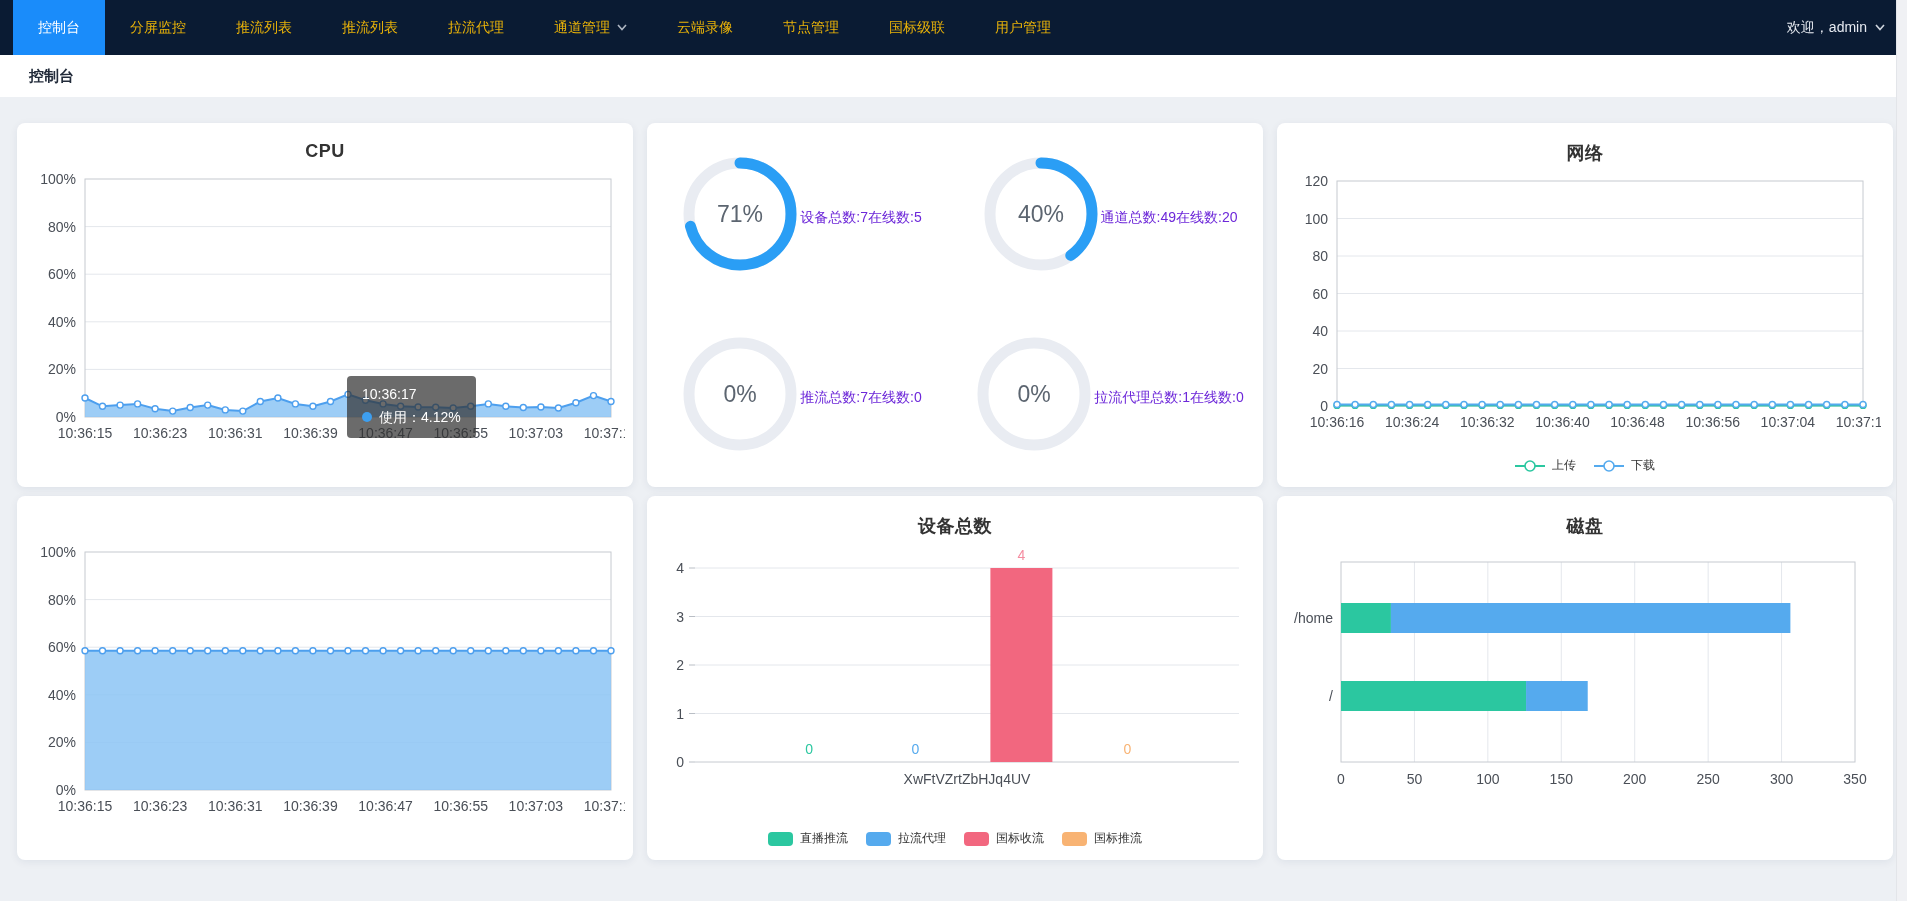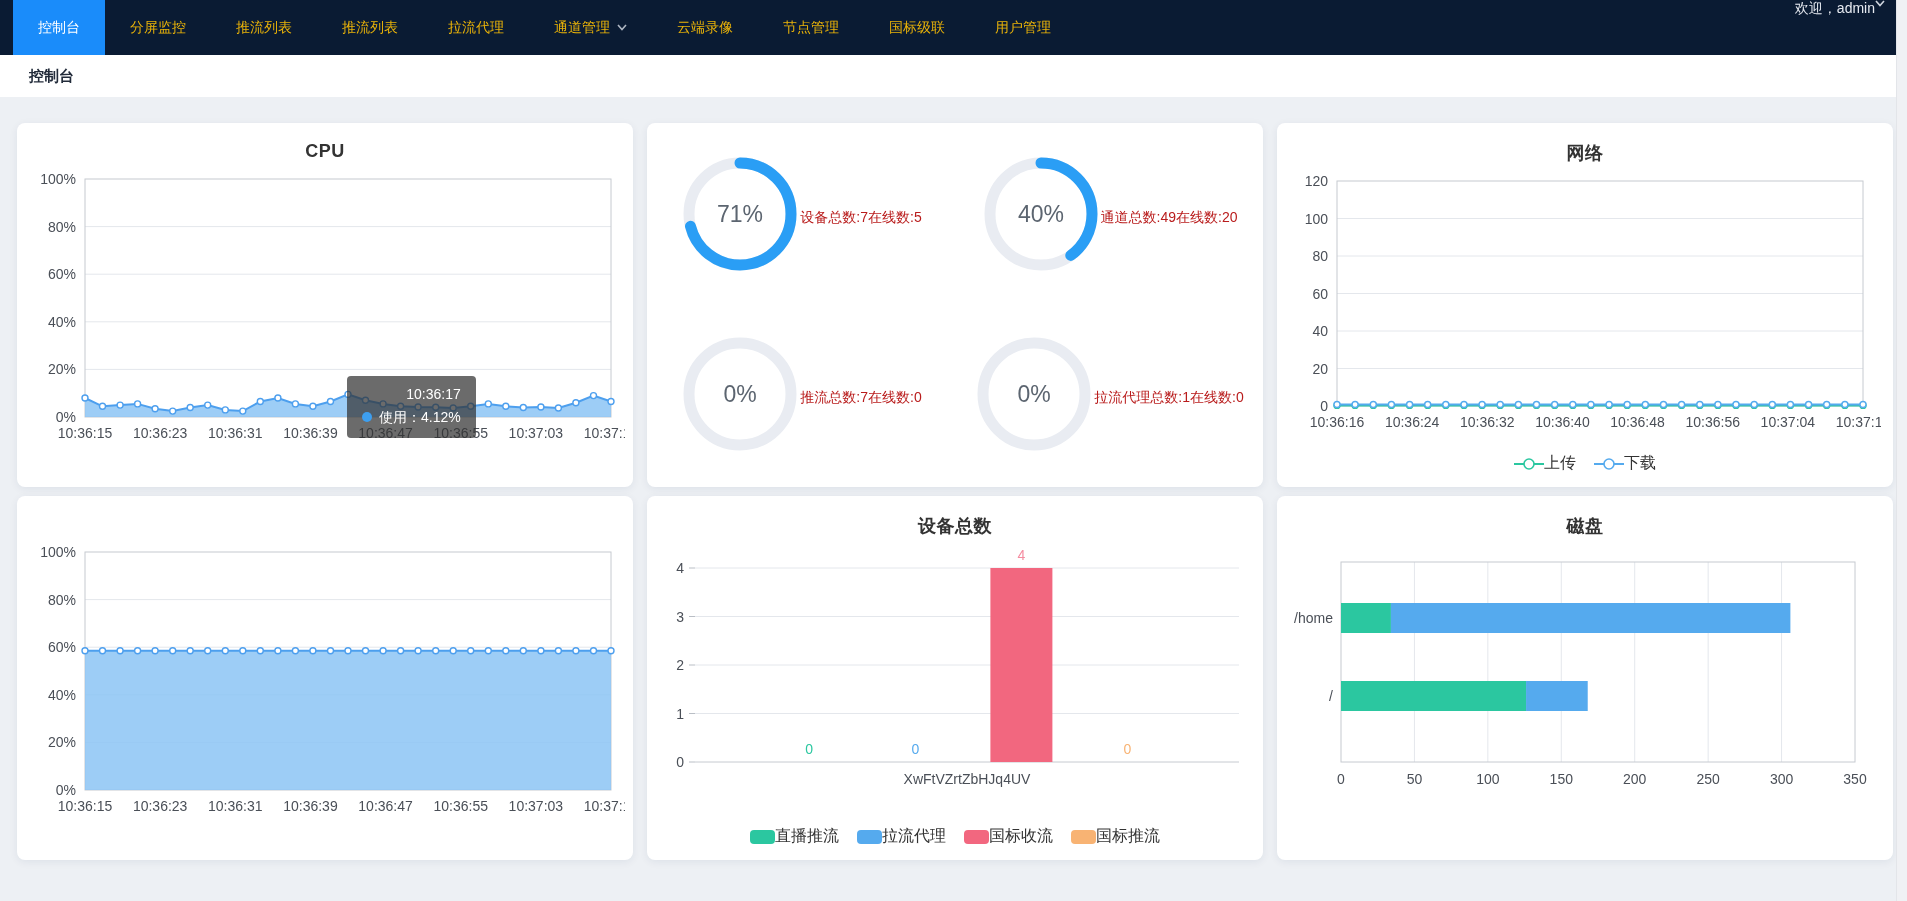--- a/index.html
+++ b/index.html
@@ -15,21 +15,21 @@
     padding-right:22px; position:relative; z-index:2;
   }
   .nav-items { display:flex; list-style:none; margin:0; padding:0 0 0 13px; }
   .nav-item {
     color:#eab308; font-size:14px; display:flex; align-items:center;
     padding:0 25px; cursor:pointer; gap:7px; white-space:nowrap;
   }
   .nav-item.active { background:#1a8cfa; color:#fff; }
   .nav-right {
     margin-left:auto; color:#e6eaf1; font-size:14px; display:flex;
-    gap:0; cursor:pointer; white-space:nowrap;
+    align-items:center; gap:8px; cursor:pointer; white-space:nowrap;
   }
   .chev { width:10px; height:7px; display:inline-block; }
   
   .breadcrumb-bar {
     height:42px; background:#fff; display:flex; align-items:center;
     padding-left:29px; font-size:15px; font-weight:bold; color:#222b3a;
     margin-right:11px;
   }
   
   .dashboard {
@@ -44,36 +44,36 @@
     margin:18px 0 0; text-align:center; font-size:18px; font-weight:bold;
     color:#333; letter-spacing:0.5px;
   }
   .chart-mount { position:absolute; left:12px; top:46px; }
   
   .gauge-grid {
     position:absolute; left:0; right:0; top:4px; bottom:0;
     display:grid; grid-template-columns:1fr 1fr; grid-template-rows:1fr 1fr;
   }
   .gauge-cell { display:flex; align-items:center; justify-content:center; }
-  .gauge-line { font-size:14px; color:#b91c1c; line-height:21px; text-align:center; }
+  .gauge-line { font-size:14px; color:#6d28d9; line-height:21px; text-align:center; }
   .gauge-svg { margin-bottom:6px; }
   
   .legend-row {
     position:absolute; left:0; right:0; bottom:13px; display:flex;
     justify-content:center; align-items:center; gap:18px;
   }
-  .legend-item { display:flex; align-items:center; font-size:16px; color:#333; cursor:pointer; }
+  .legend-item { display:flex; align-items:center; gap:7px; font-size:12px; color:#333; cursor:pointer; }
   .legend-swatch { width:25px; height:14px; border-radius:4px; display:inline-block; }
   
   .cpu-tooltip {
     position:absolute; left:330px; top:253px; z-index:5; pointer-events:none;
     background:rgba(50,50,50,0.72); color:#fff; border-radius:4px;
     padding:7px 15px 9px; font-size:14px; line-height:23px; white-space:nowrap;
   }
-  .tt-time { text-align:right; }
+  .tt-time { text-align:left; }
   .dot {
     display:inline-block; width:10px; height:10px; border-radius:50%;
     background:#3d9ff0; margin-right:7px;
   }
   
   .scrollbar {
     position:absolute; top:0; right:0; width:11px; height:901px;
     background:#f0f1f4; border-left:1px solid #e3e5e9; z-index:3;
   }
 </style>

